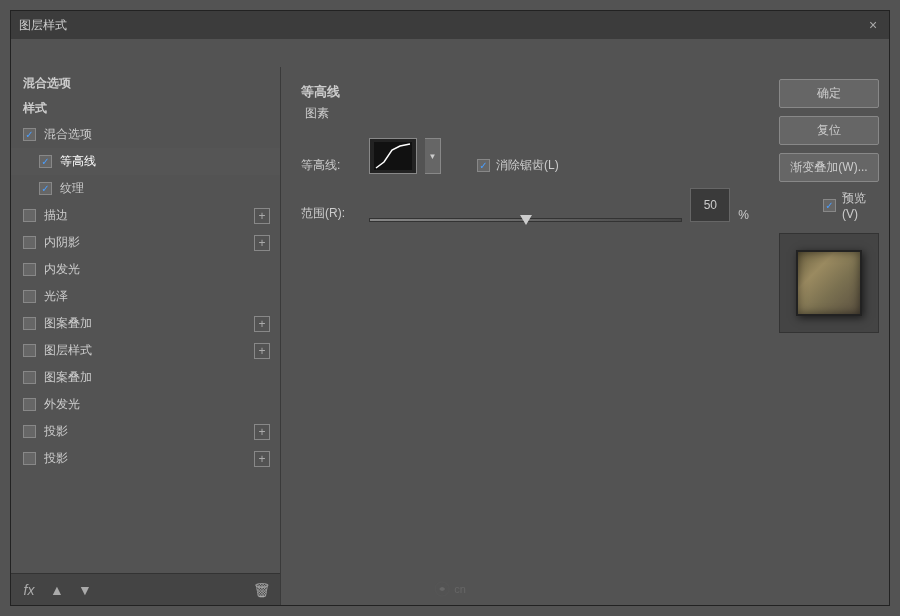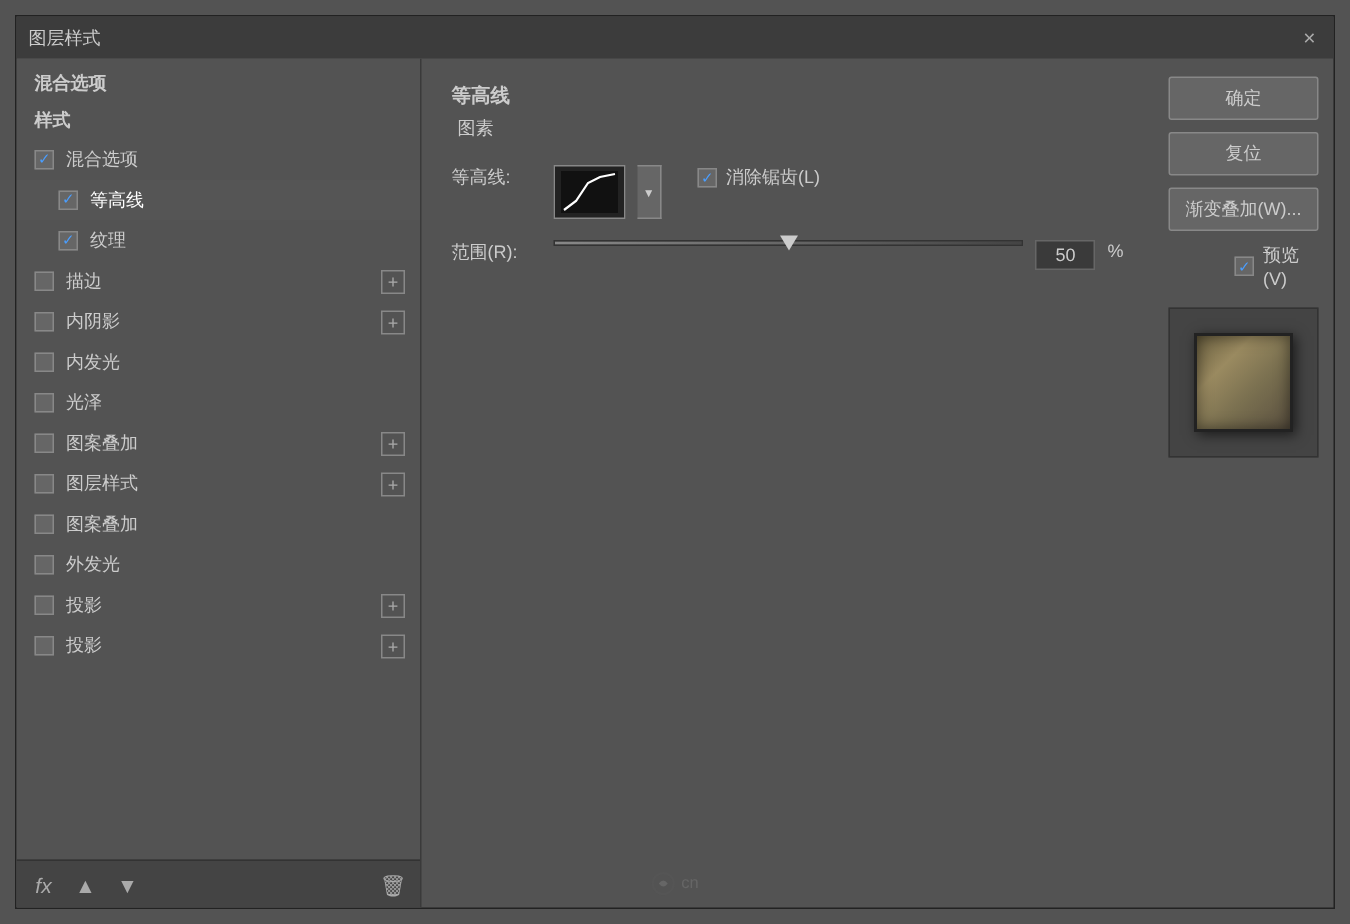--- a/index.html
+++ b/index.html
@@ -15,20 +15,21 @@
       height: 616px;
     }
     .dialog {
       background: #535353;
       border: 1px solid #222;
       width: 880px;
       height: 596px;
       display: flex;
       flex-direction: column;
       position: relative;
+      gap: 28px;
     }
     .title-bar {
       background: #3c3c3c;
       height: 28px;
       display: flex;
       align-items: center;
       justify-content: space-between;
       padding: 0 8px;
       flex-shrink: 0;
     }
@@ -160,21 +161,21 @@
       margin-bottom: 4px;
     }
     .sub-title {
       color: #ccc;
       font-size: 12px;
       margin-bottom: 16px;
       padding-left: 4px;
     }
     .row {
       display: flex;
-      align-items: flex-start;
+      align-items: flex-end;
       margin-bottom: 14px;
       gap: 8px;
     }
     .row-label {
       color: #ccc;
       font-size: 12px;
       min-width: 60px;
     }
     
     .contour-box {
@@ -242,21 +243,21 @@
       left: 50%;
       transform: translate(-50%, -50%);
       width: 0;
       height: 0;
       border-left: 6px solid transparent;
       border-right: 6px solid transparent;
       border-top: 10px solid #ccc;
     }
     .value-input {
       width: 40px;
-      height: 20px;
+      height: 34px;
       background: #3a3a3a;
       border: 1px solid #666;
       color: #ccc;
       font-size: 12px;
       text-align: center;
       padding: 0 2px;
     }
     .unit-label {
       color: #ccc;
       font-size: 12px;
@@ -426,21 +427,21 @@
 
       <div class="row">
         <span class="row-label">等高线:</span>
         <div class="contour-box">
           <svg class="contour-svg" viewBox="0 0 38 28">
             <rect width="38" height="28" fill="#111"></rect>
             <polyline points="2,26 10,20 18,8 26,4 36,2" stroke="white" stroke-width="1.5" fill="none"></polyline>
           </svg>
         </div>
         <div class="contour-dropdown">▼</div>
-        <div class="checkbox-row" style="margin-left:16px;">
+        <div class="checkbox-row" style="margin-left:28px;">
           <div class="checkbox-small checked"></div>
           <span>消除锯齿(L)</span>
         </div>
       </div>
 
       <div class="row">
         <span class="row-label">范围(R):</span>
         <div class="slider-container">
           <div class="slider-track">
             <div class="slider-thumb"></div>

